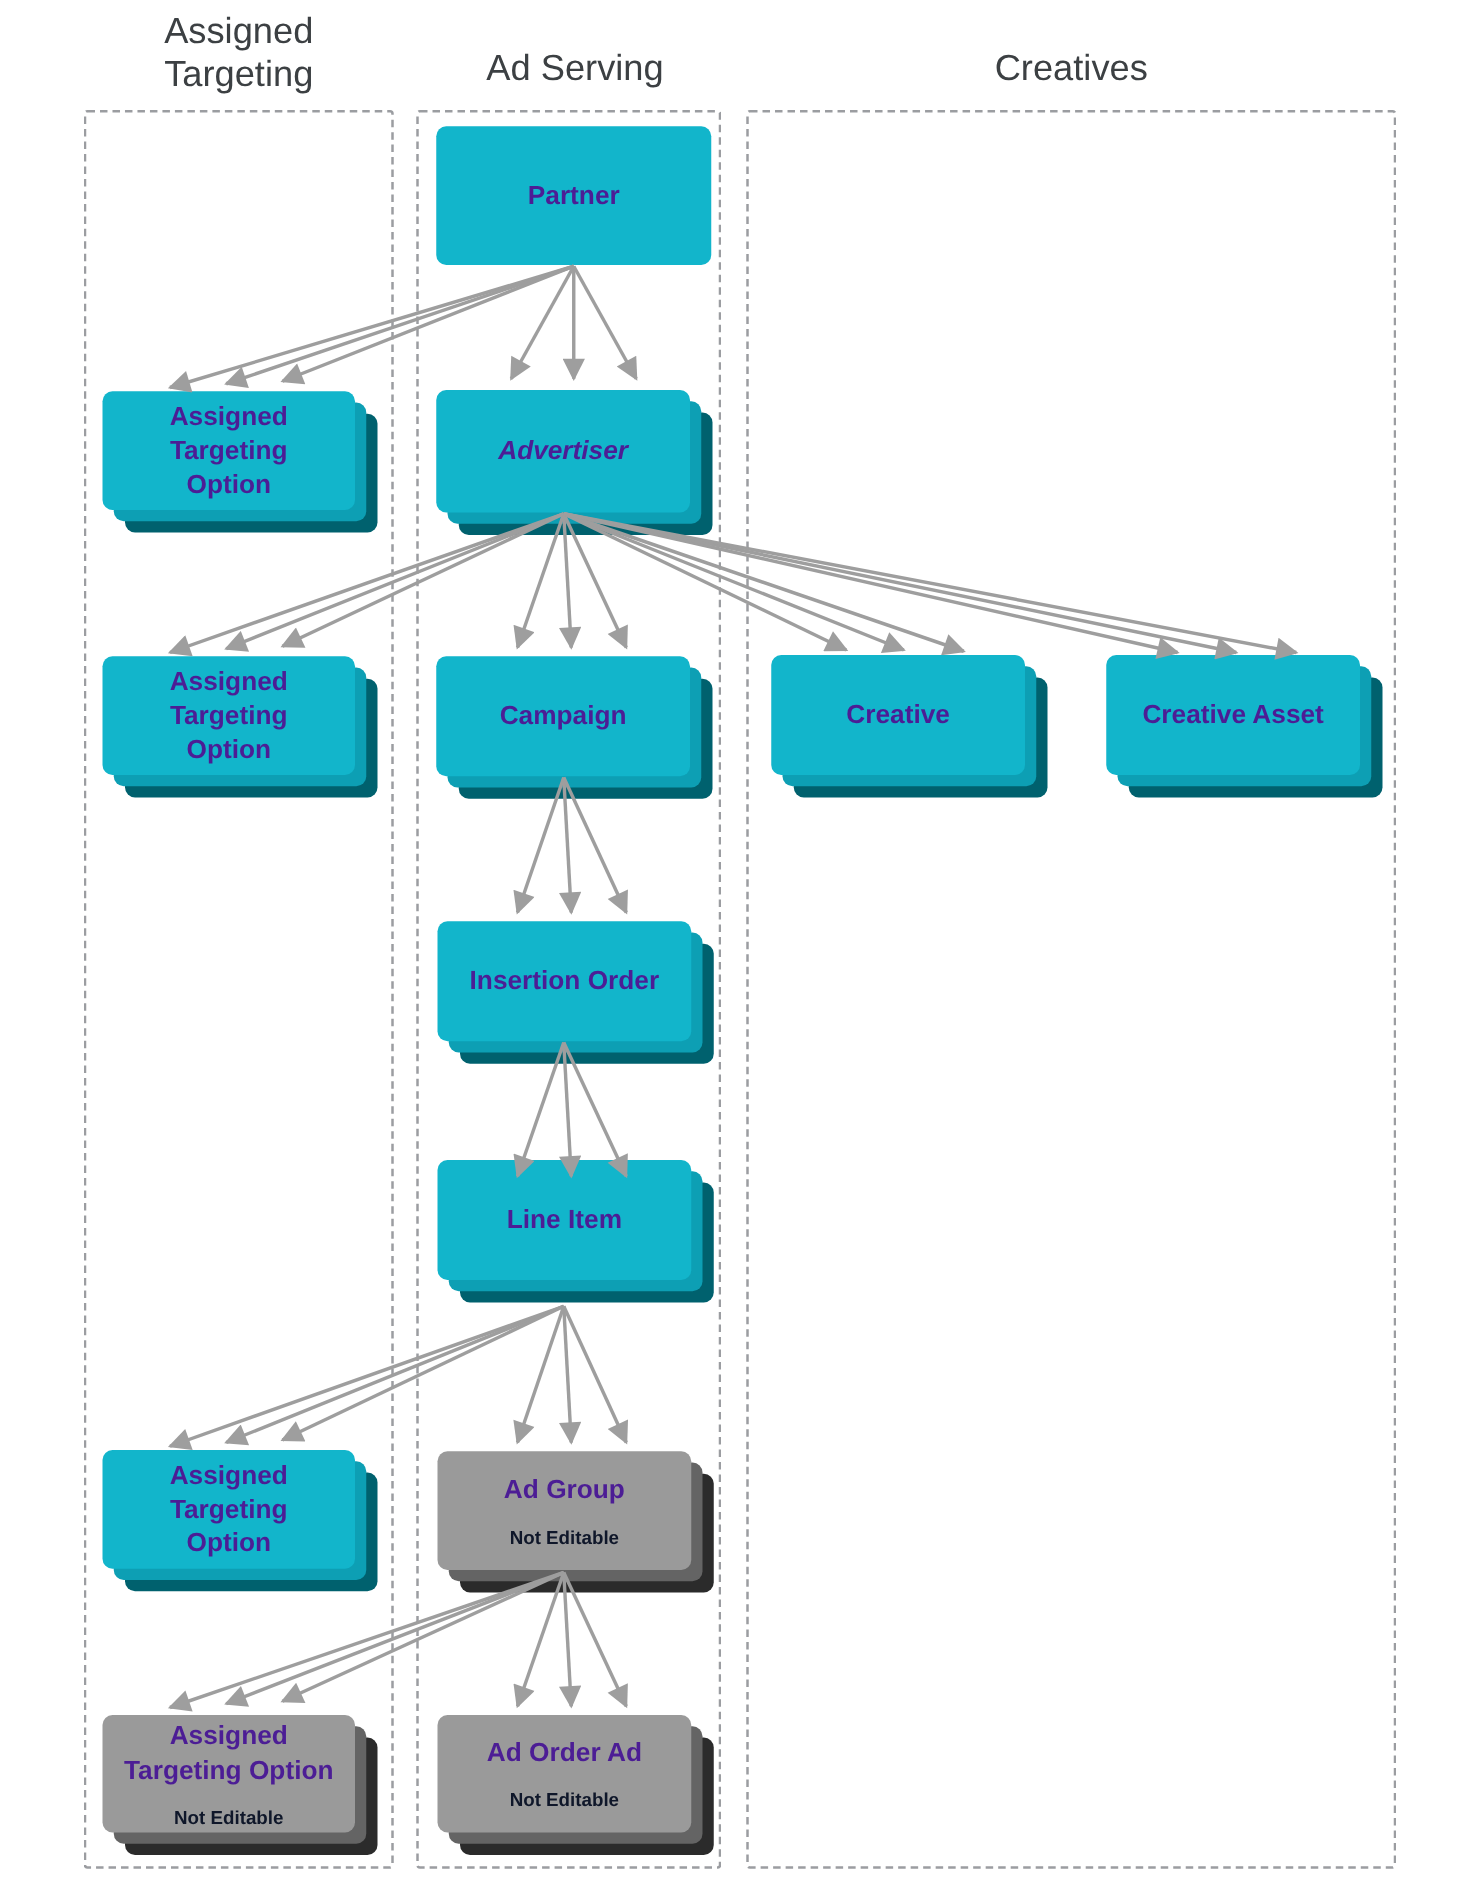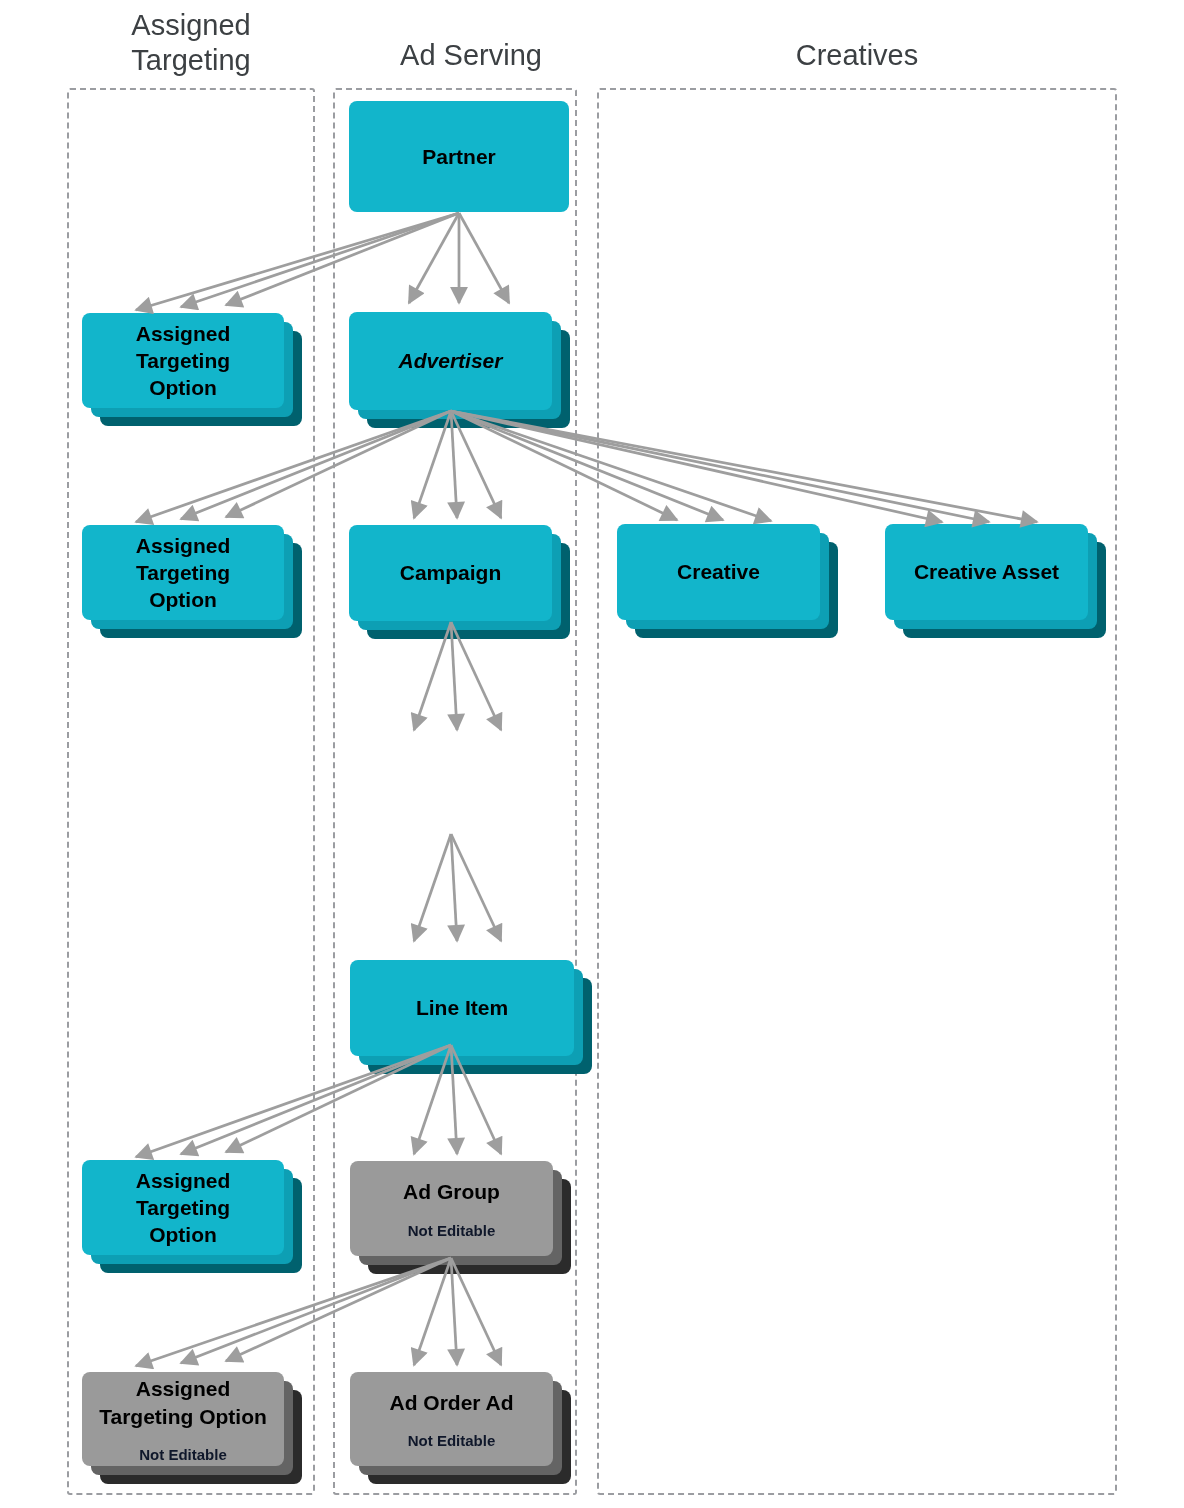--- a/index.html
+++ b/index.html
@@ -34,21 +34,21 @@
   .col-header {
     position: absolute;
     text-align: center;
     font-size: 29px;
     line-height: 1.22;
     color: var(--heading, #3c4043);
     white-space: pre-line;
     font-weight: 400;
   }
   .col-header.h1 { left: 67px;  width: 248px; top: 8px; }
-  .col-header.h2 { left: 349px; width: 244px; top: 38px; text-align: center; }
+  .col-header.h2 { left: 338px; width: 244px; top: 38px; text-align: center; }
   .col-header.h3 { left: 597px; width: 520px; top: 38px; }
 
   
   #nodes { position: absolute; inset: 0; z-index: 1; }
   .node { position: absolute; }
   .node .stack-layer {
     position: absolute;
     width: 100%;
     height: 100%;
     border-radius: 8px;
@@ -67,21 +67,21 @@
     border-radius: 8px;
     display: flex;
     flex-direction: column;
     align-items: center;
     justify-content: center;
     text-align: center;
   }
   .node.cyan .face { background: var(--cyan, #12b5cb); }
   .node.gray .face { background: var(--gray, #9a9a9a); }
   .node .label {
-    color: #000000;
+    color: #4c1d95;
     font-weight: 700;
     font-size: 21px;
     line-height: 1.3;
     white-space: pre-line;
   }
   .node .sublabel {
     color: #0f172a;
     font-weight: 700;
     font-size: 15px;
     margin-top: 16px;
@@ -154,21 +154,28 @@
           <div class="label">Creative</div>
         </div>
       </div>
       <div class="node cyan" style="left: 885px; top: 524px; width: 203px; height: 96px;">
         <div class="stack-layer s2"></div>
         <div class="stack-layer s1"></div>
         <div class="face">
           <div class="label">Creative Asset</div>
         </div>
       </div>
-      <div class="node cyan" style="left: 350px; top: 960px; width: 203px; height: 96px; padding-left: 21px;">
+      <div class="node cyan" style="left: 350px; top: 737px; width: 203px; height: 96px;">
+        <div class="stack-layer s2"></div>
+        <div class="stack-layer s1"></div>
+        <div class="face">
+          <div class="label">Insertion Order</div>
+        </div>
+      </div>
+      <div class="node cyan" style="left: 350px; top: 928px; width: 203px; height: 96px;">
         <div class="stack-layer s2"></div>
         <div class="stack-layer s1"></div>
         <div class="face">
           <div class="label">Line Item</div>
         </div>
       </div>
       <div class="node cyan" style="left: 82px; top: 1160px; width: 202px; height: 95px;">
         <div class="stack-layer s2"></div>
         <div class="stack-layer s1"></div>
         <div class="face">

